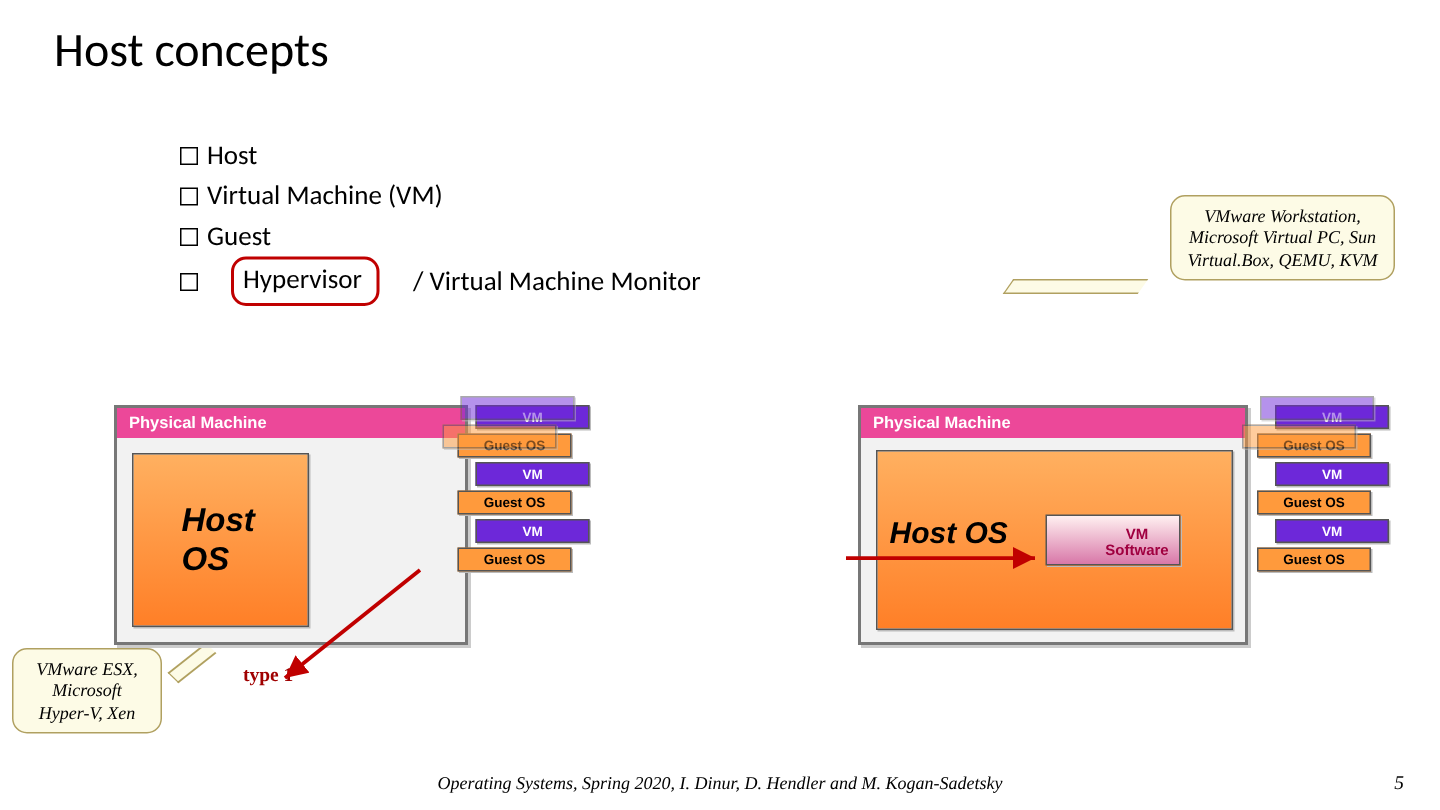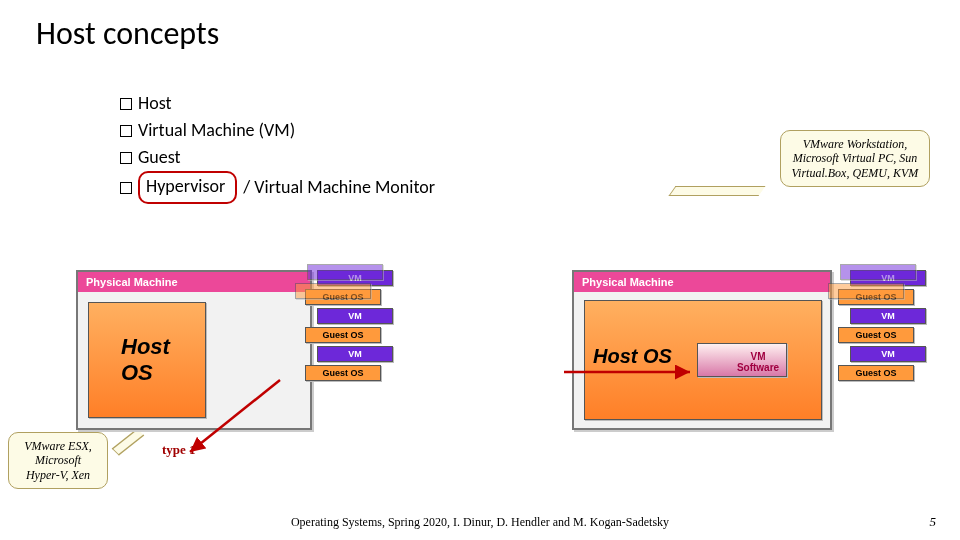--- a/index.html
+++ b/index.html
@@ -17,21 +17,21 @@
   }
   .bullets {
     position:absolute; left:120px; top:90px;
     font-size:18px; line-height:1.5;
   }
   .bullet { display:flex; align-items:center; gap:6px; }
   .bullet .sq {
     width:12px; height:12px; border:1.5px solid #000; flex:none;
   }
   .hyper-wrap {
-    display:flex; align-items:center; gap:6px;
+    display:flex; align-items:center; gap:22px;
   }
   .hyper {
     border:2.5px solid #c00000; border-radius:10px;
     padding:0 10px 2px 6px;
   }
   .callout {
     position:absolute;
     background:#fdfbe6;
     border:1px solid #b0a060;
     border-radius:10px;
@@ -65,21 +65,21 @@
   .typelabel {
     position:absolute;
     font-family:"Times New Roman",serif; font-size:13px;
     font-weight:bold; color:#a00000;
   }
   #type1 { left:162px; top:442px; }
   #type2 { left:569px; top:362px;margin-left:13px; }
   .footer {
     position:absolute; left:0; right:0; bottom:10px;
     text-align:center;
-    font-family:"Times New Roman",serif; font-size:12px;
+    font-family:"Times New Roman",serif; font-style:italic; font-size:12px;
   }
   .pagenum {
     position:absolute; right:24px; bottom:10px;
     font-family:"Times New Roman",serif; font-style:italic; font-size:13px;
   }
   svg.arrow { position:absolute; overflow:visible; }
 
   
   .diag { position:absolute; }
   .outer {

